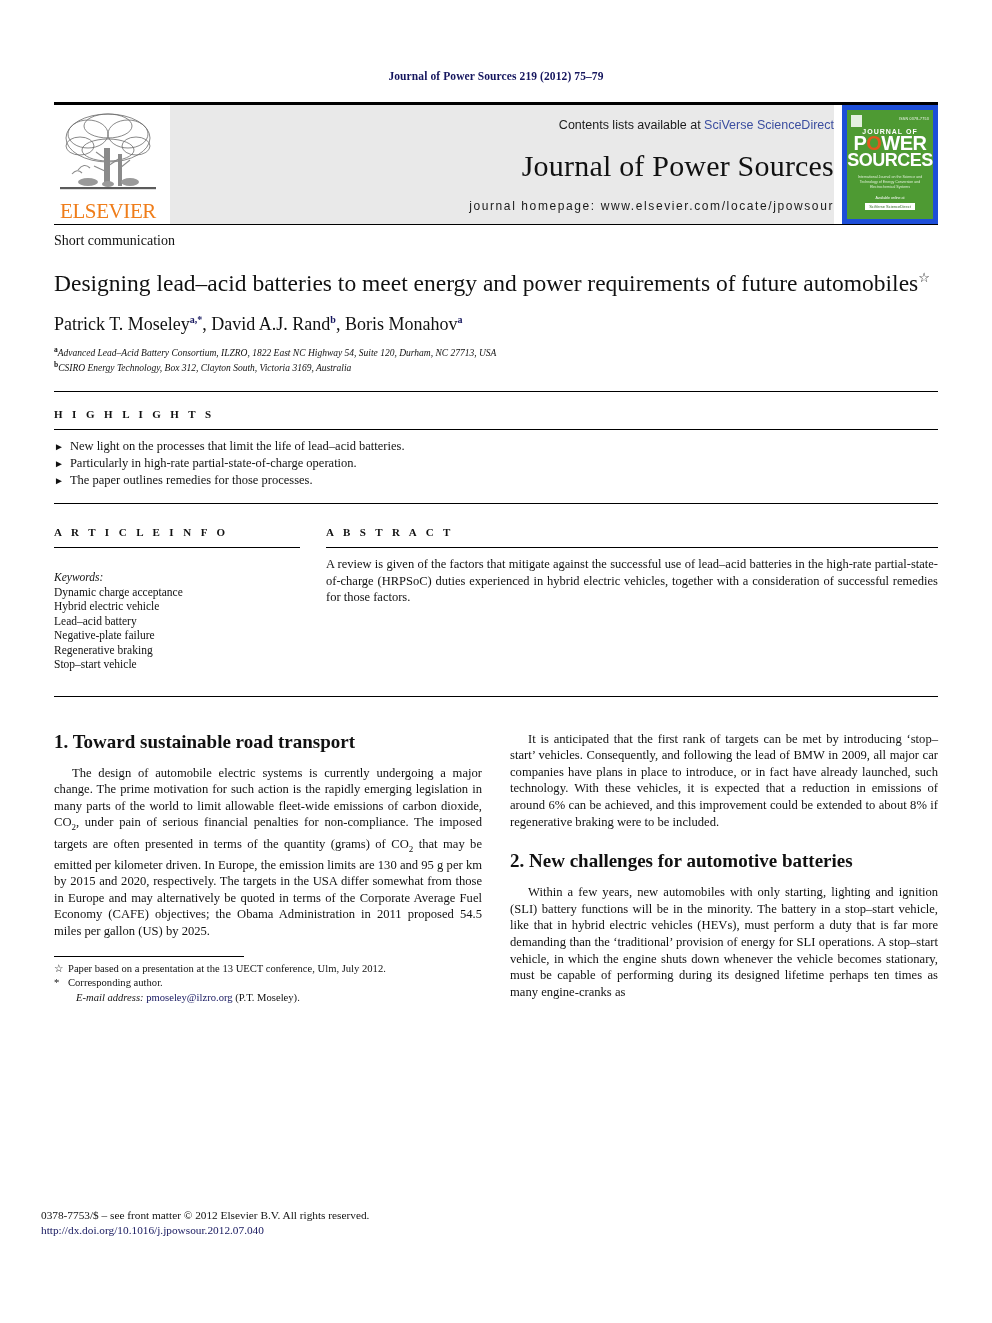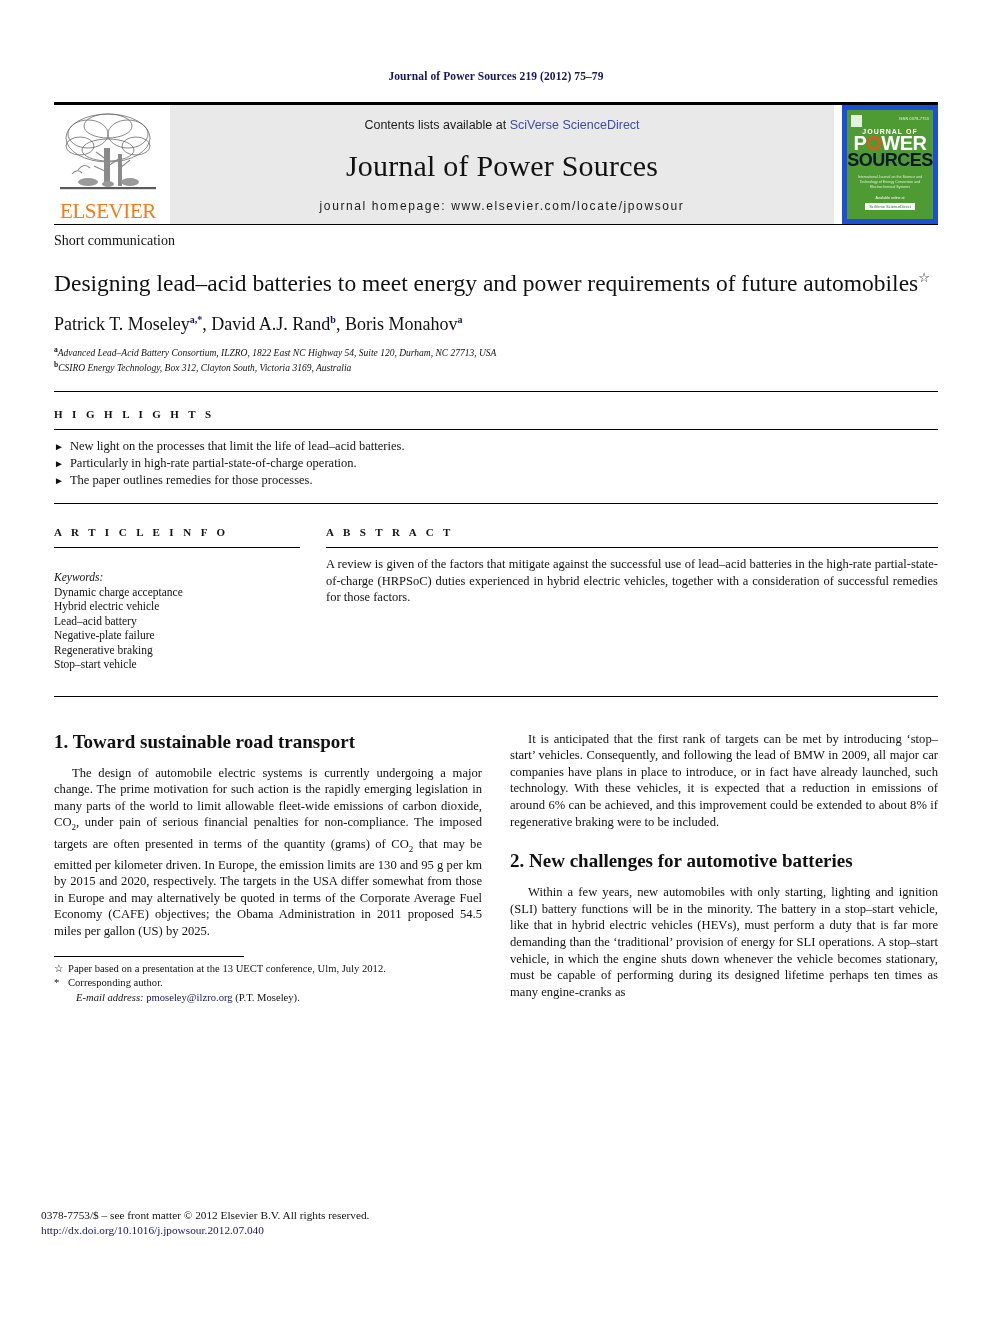--- a/index.html
+++ b/index.html
@@ -48,21 +48,21 @@
     color: #ef7d1a;
     font-size: 21px;
     letter-spacing: -0.4px;
     line-height: 1;
     margin-top: 1px;
   }
   .masthead-center {
     flex: 1 1 auto;
     background: #e9e9e9;
     display: flex; flex-direction: column;
-    align-items: center; justify-content: space-between;
+    align-items: flex-end; justify-content: space-between;
     padding: 13px 0 11px 0;
     margin: 0 8px;
   }
   .contents-line {
     font-family: "Liberation Sans", sans-serif;
     font-size: 12.5px;
     color: #1a1a1a;
   }
   .contents-line .sd { color: #3b4ea0; }
   .journal-title {
@@ -94,21 +94,21 @@
   .cov-power {
     font-family:"Liberation Sans",sans-serif; font-weight:bold;
     font-size:20px; line-height:17px; letter-spacing:-0.5px;
     color:#fff; -webkit-text-stroke: 0px;
     text-align:center;
   }
   .cov-power .o { color:#e2581c; }
   .cov-sources {
     font-family:"Liberation Sans",sans-serif; font-weight:bold;
     font-size:18px; line-height:17px; letter-spacing:-0.5px;
-    color:#0f172a; text-align:center;
+    color:#ffffff; text-align:center;
   }
   .cov-sub { font-family:"Liberation Sans",sans-serif; font-size:3.6px; color:#dff0d6; text-align:center; margin-top:6px; line-height:5px;}
   .cov-foot { font-family:"Liberation Sans",sans-serif; font-size:3.6px; color:#fff; text-align:center; margin-top:auto; margin-bottom:4px; line-height:5px;}
   .cov-foot .wbox { display:inline-block; background:#fff; color:#2f6b20; padding:1px 4px; margin-top:2px; font-size:4px;}
 
   
   .rule-thin { border-top: 1px solid #000; margin: 0 54px; }
 
   .arttype {
     margin: 8px 54px 0 54px;

